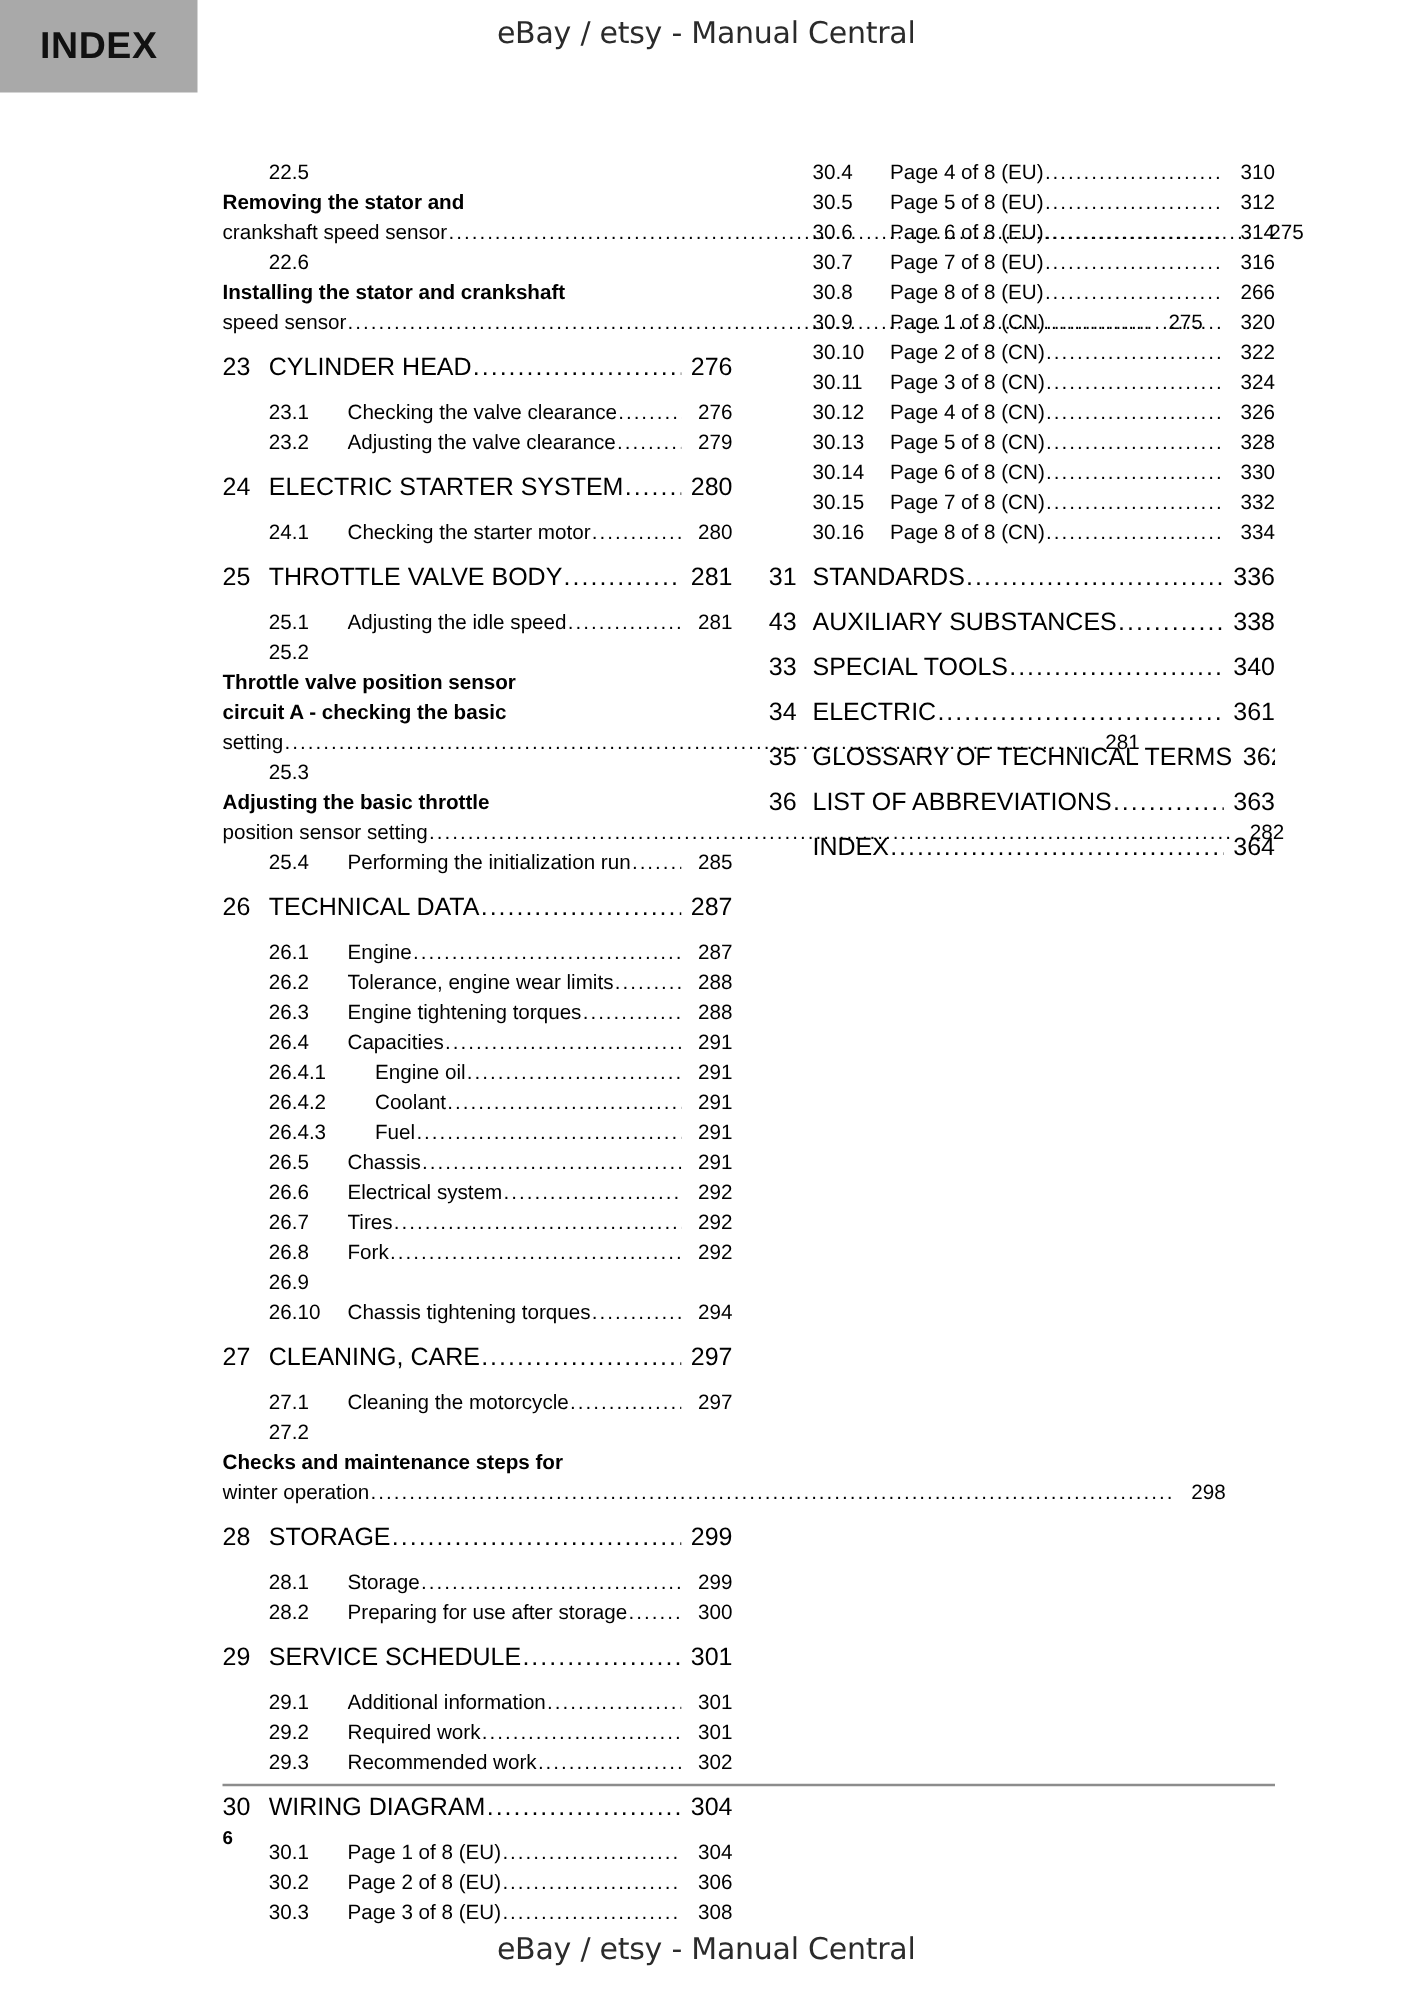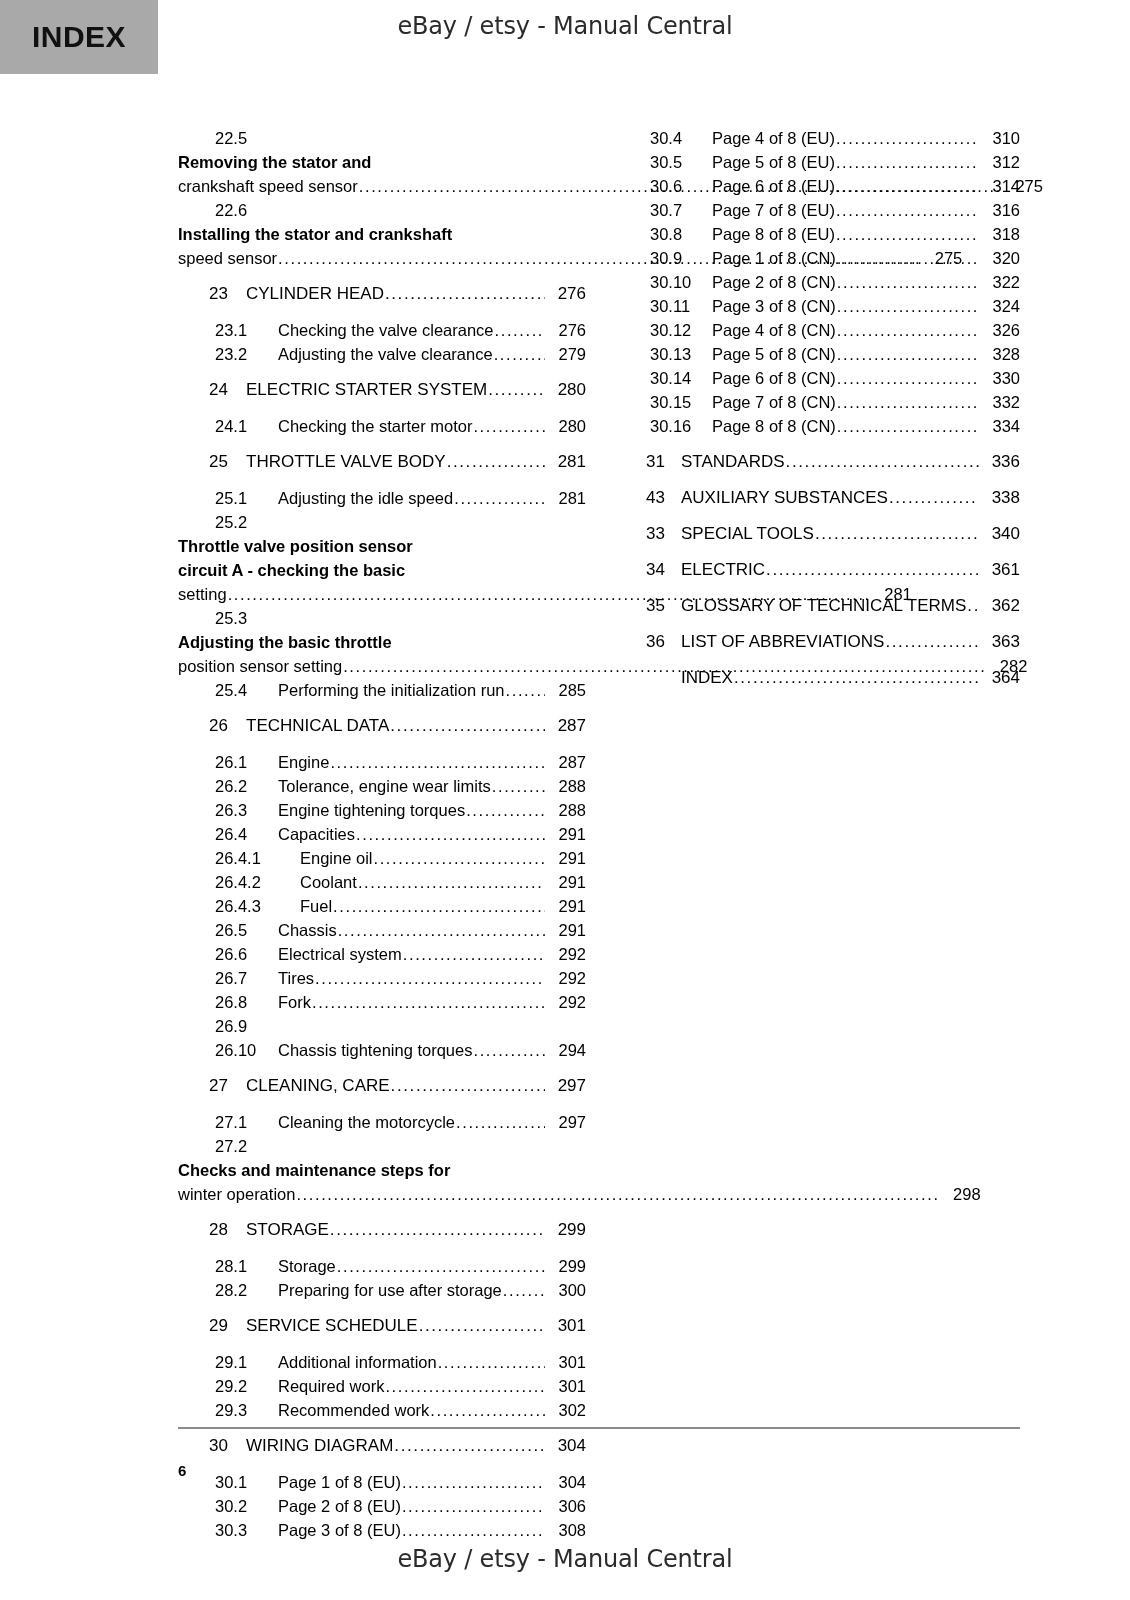--- a/index.html
+++ b/index.html
@@ -64,21 +64,21 @@
   .group { margin-bottom: 0; }
   .group + .group { margin-top: 12px; }
 
   .entry {
     display: flex;
     align-items: center;
     font-size: 16.5px;
     line-height: 24px;
     white-space: nowrap;
   }
-  .entry.chapter { font-size: 17px; margin-left: 31px; }
+  .entry.chapter { font-size: 20px; }
 
   .num {
     flex: 0 0 auto;
     text-align: left;
   }
   
   #col-left .entry.chapter .num { width: 37px; }
   #col-left .entry.section .num { width: 63px; margin-left: 37px; }
   #col-left .entry.section.deep .num { width: 85px; margin-left: 37px; }
   
@@ -556,21 +556,21 @@
             <span class="title">Page 7 of 8 (EU)</span>
             <span class="leader"></span>
             <span class="pageno">316</span>
           </span>
         </div>
         <div class="entry section">
           <span class="num">30.8</span>
           <span class="title-wrap">
             <span class="title">Page 8 of 8 (EU)</span>
             <span class="leader"></span>
-            <span class="pageno">318</span>
+            <span class="pageno">266</span>
           </span>
         </div>
         <div class="entry section">
           <span class="num">30.9</span>
           <span class="title-wrap">
             <span class="title">Page 1 of 8 (CN)</span>
             <span class="leader"></span>
             <span class="pageno">320</span>
           </span>
         </div>

